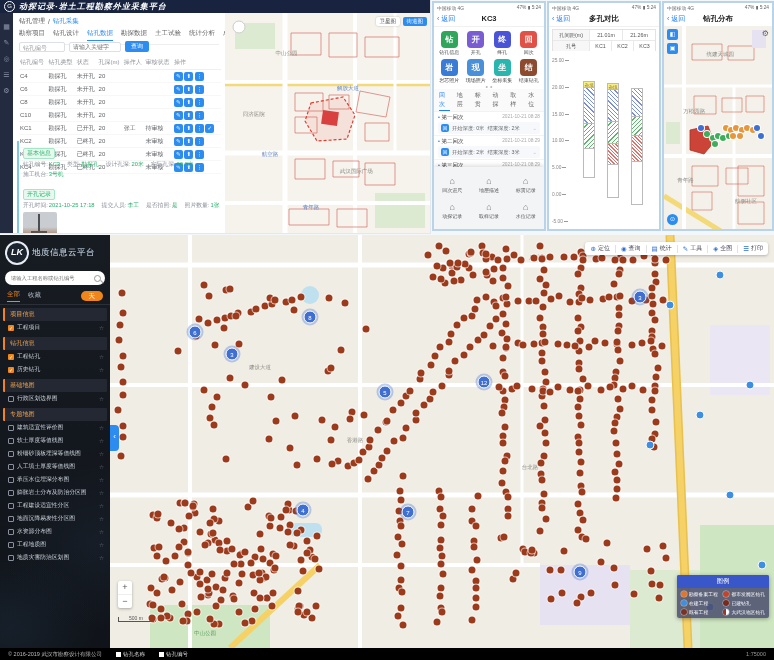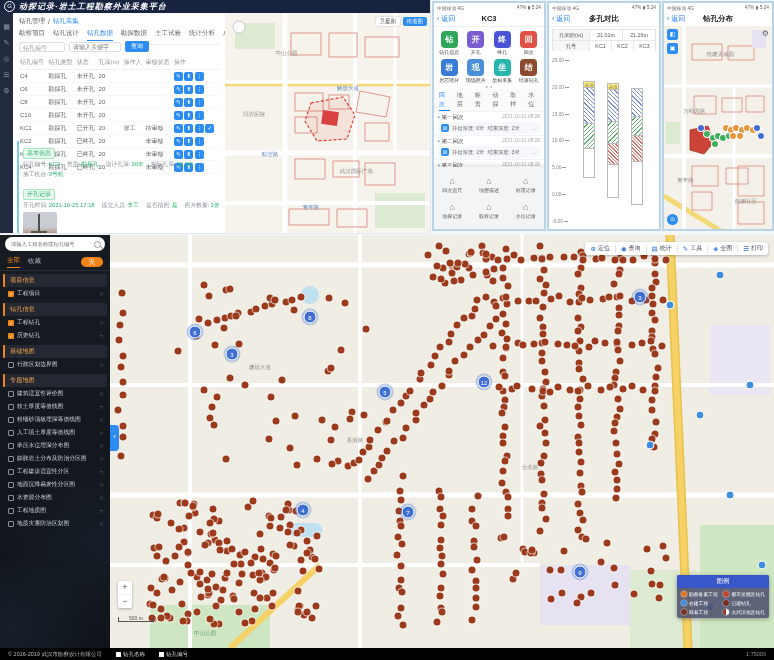--- a/index.html
+++ b/index.html
@@ -1260,20 +1260,24 @@
               </div>
               <div class="litem">
                 <span class="lic" style="background: linear-gradient(90deg, rgb(160, 52, 36) 50%, rgb(255, 255, 255) 50%);"></span>
                 <span>大武汉地区钻孔</span>
               </div>
             </div>
         </div>
       </div>
     </div>
     <div id="a2side">
+      <div id="a2logo">
+        <span id="a2logomark">LK</span>
+        <span id="a2logotext">地质信息云平台</span>
+      </div>
       <div id="a2search">
         <input placeholder="请输入工程名称或钻孔编号" style="">
         <span class="mag"></span>
       </div>
       <div id="a2tabs">
           <span class="t on">全部</span>
           <span class="t">收藏</span>
           <span id="a2sky">天</span>
         </div>
       <div id="a2sections">

